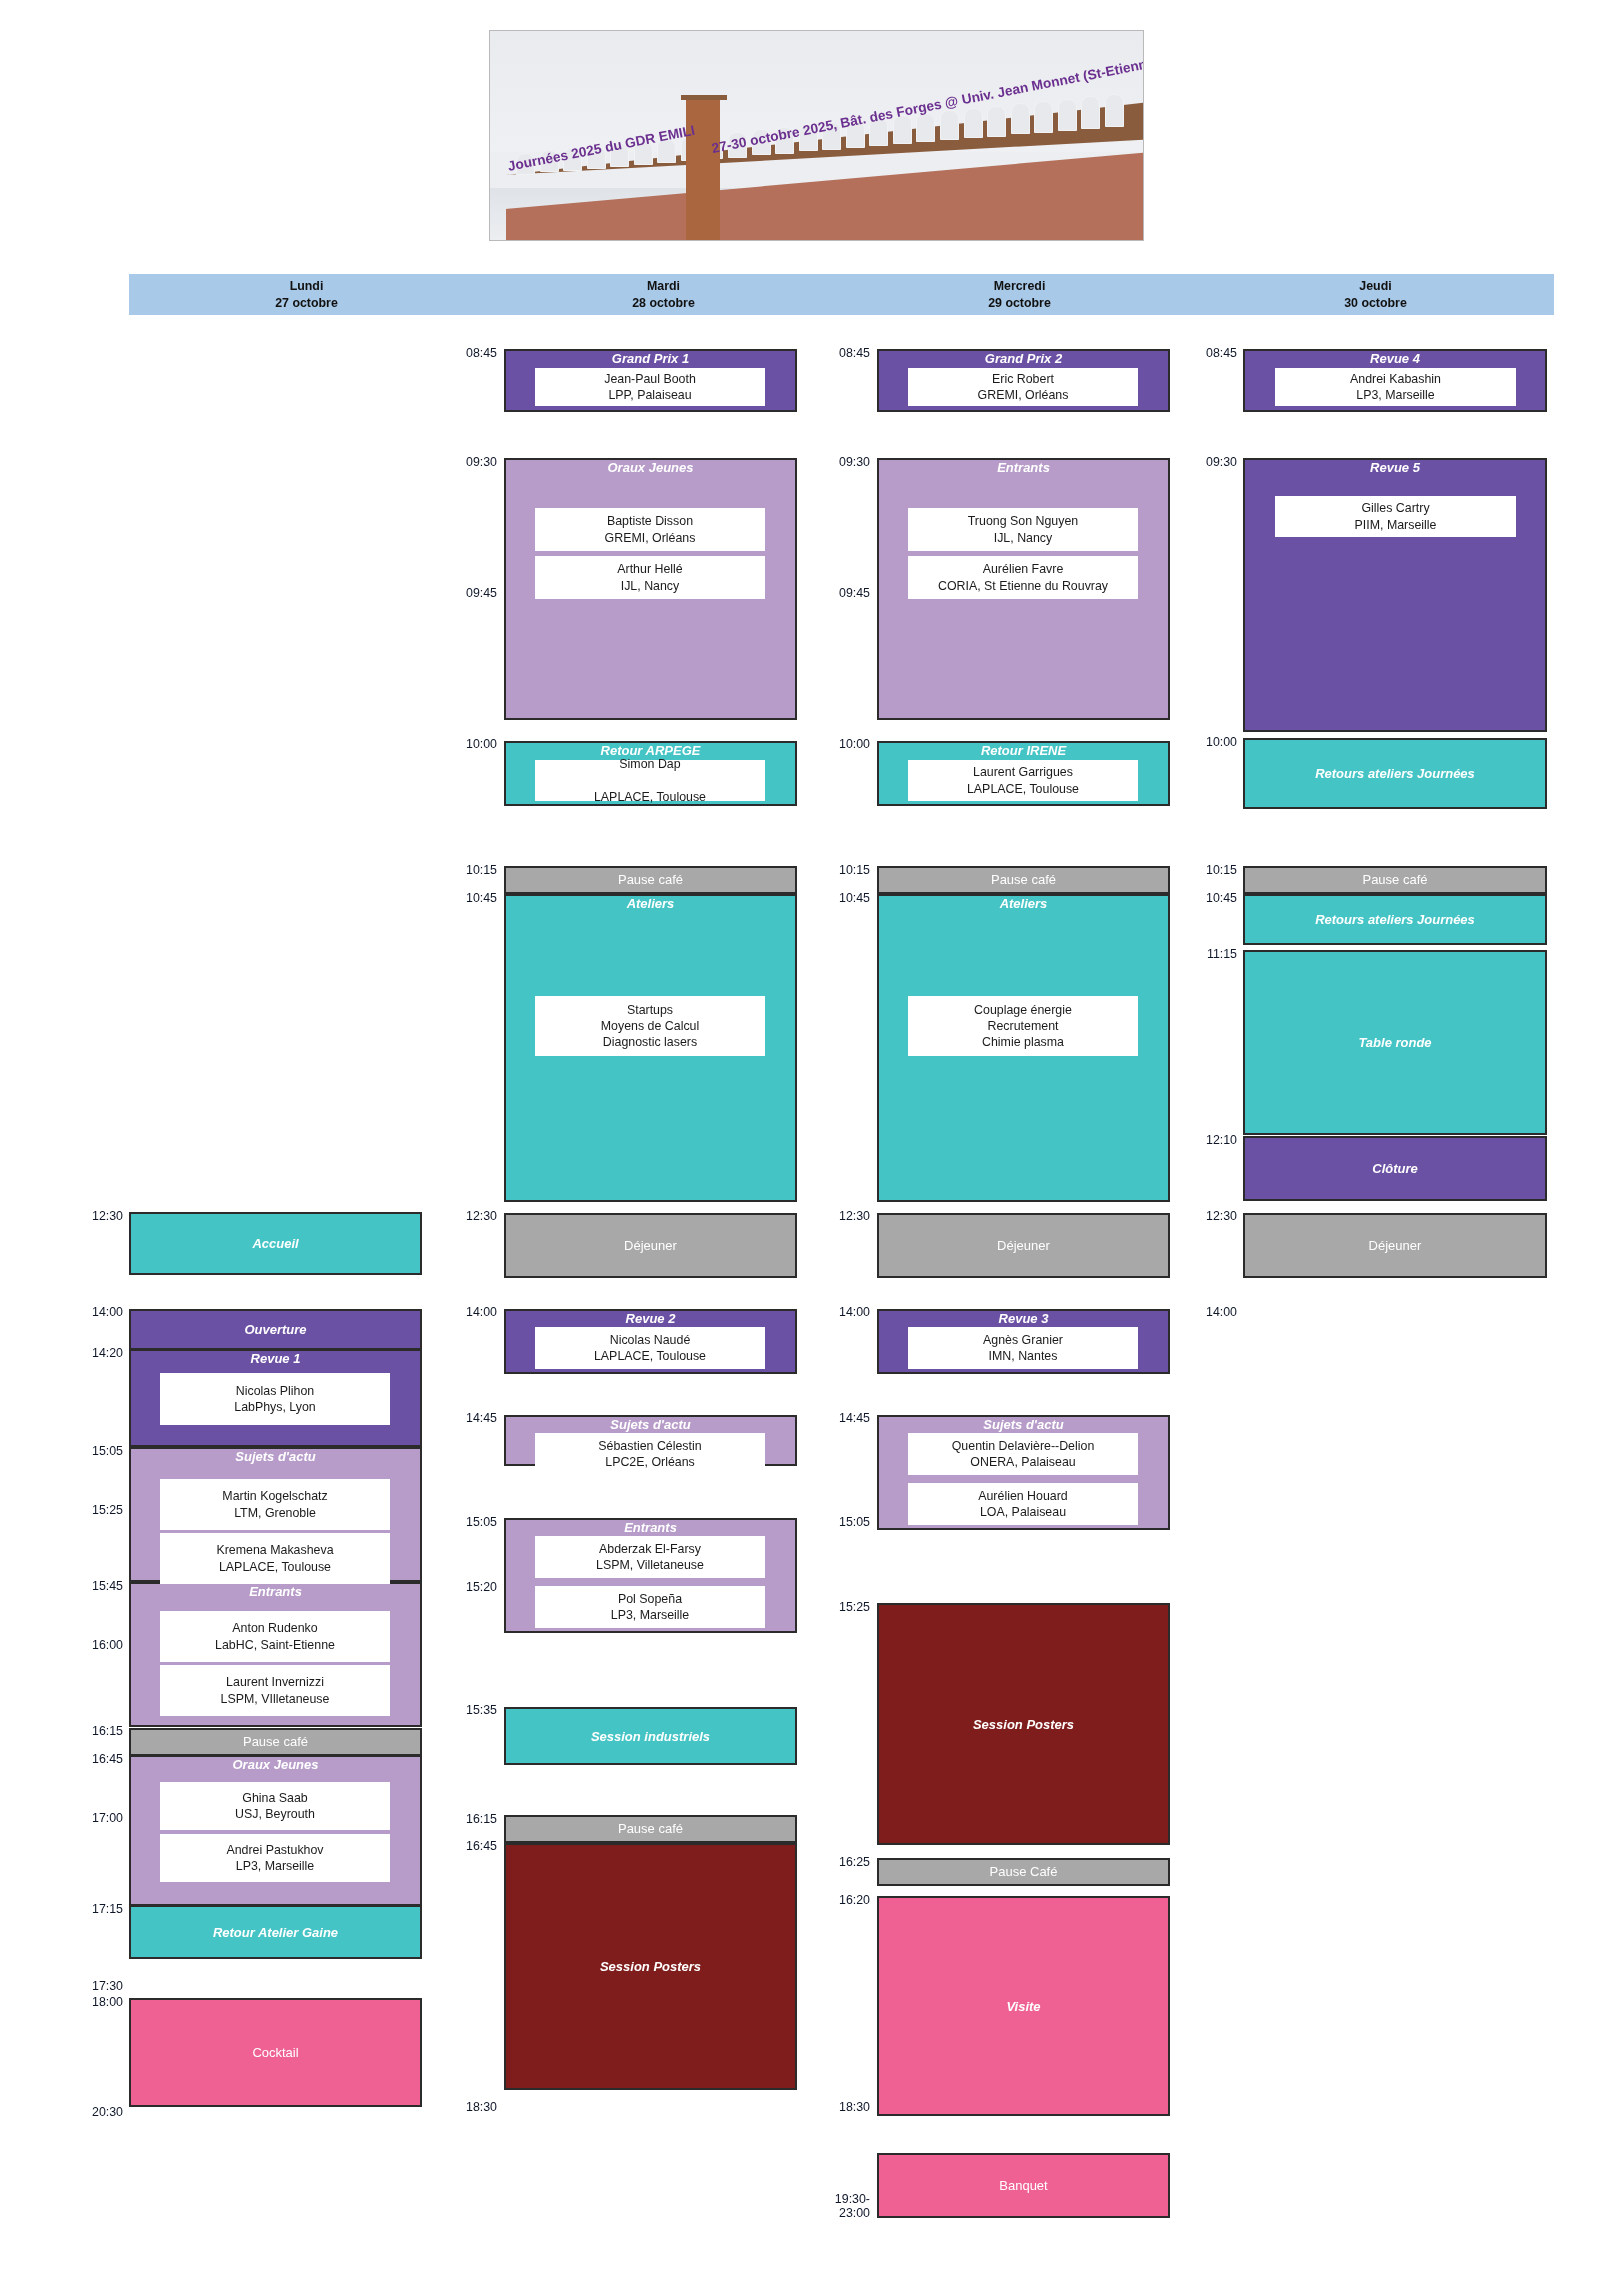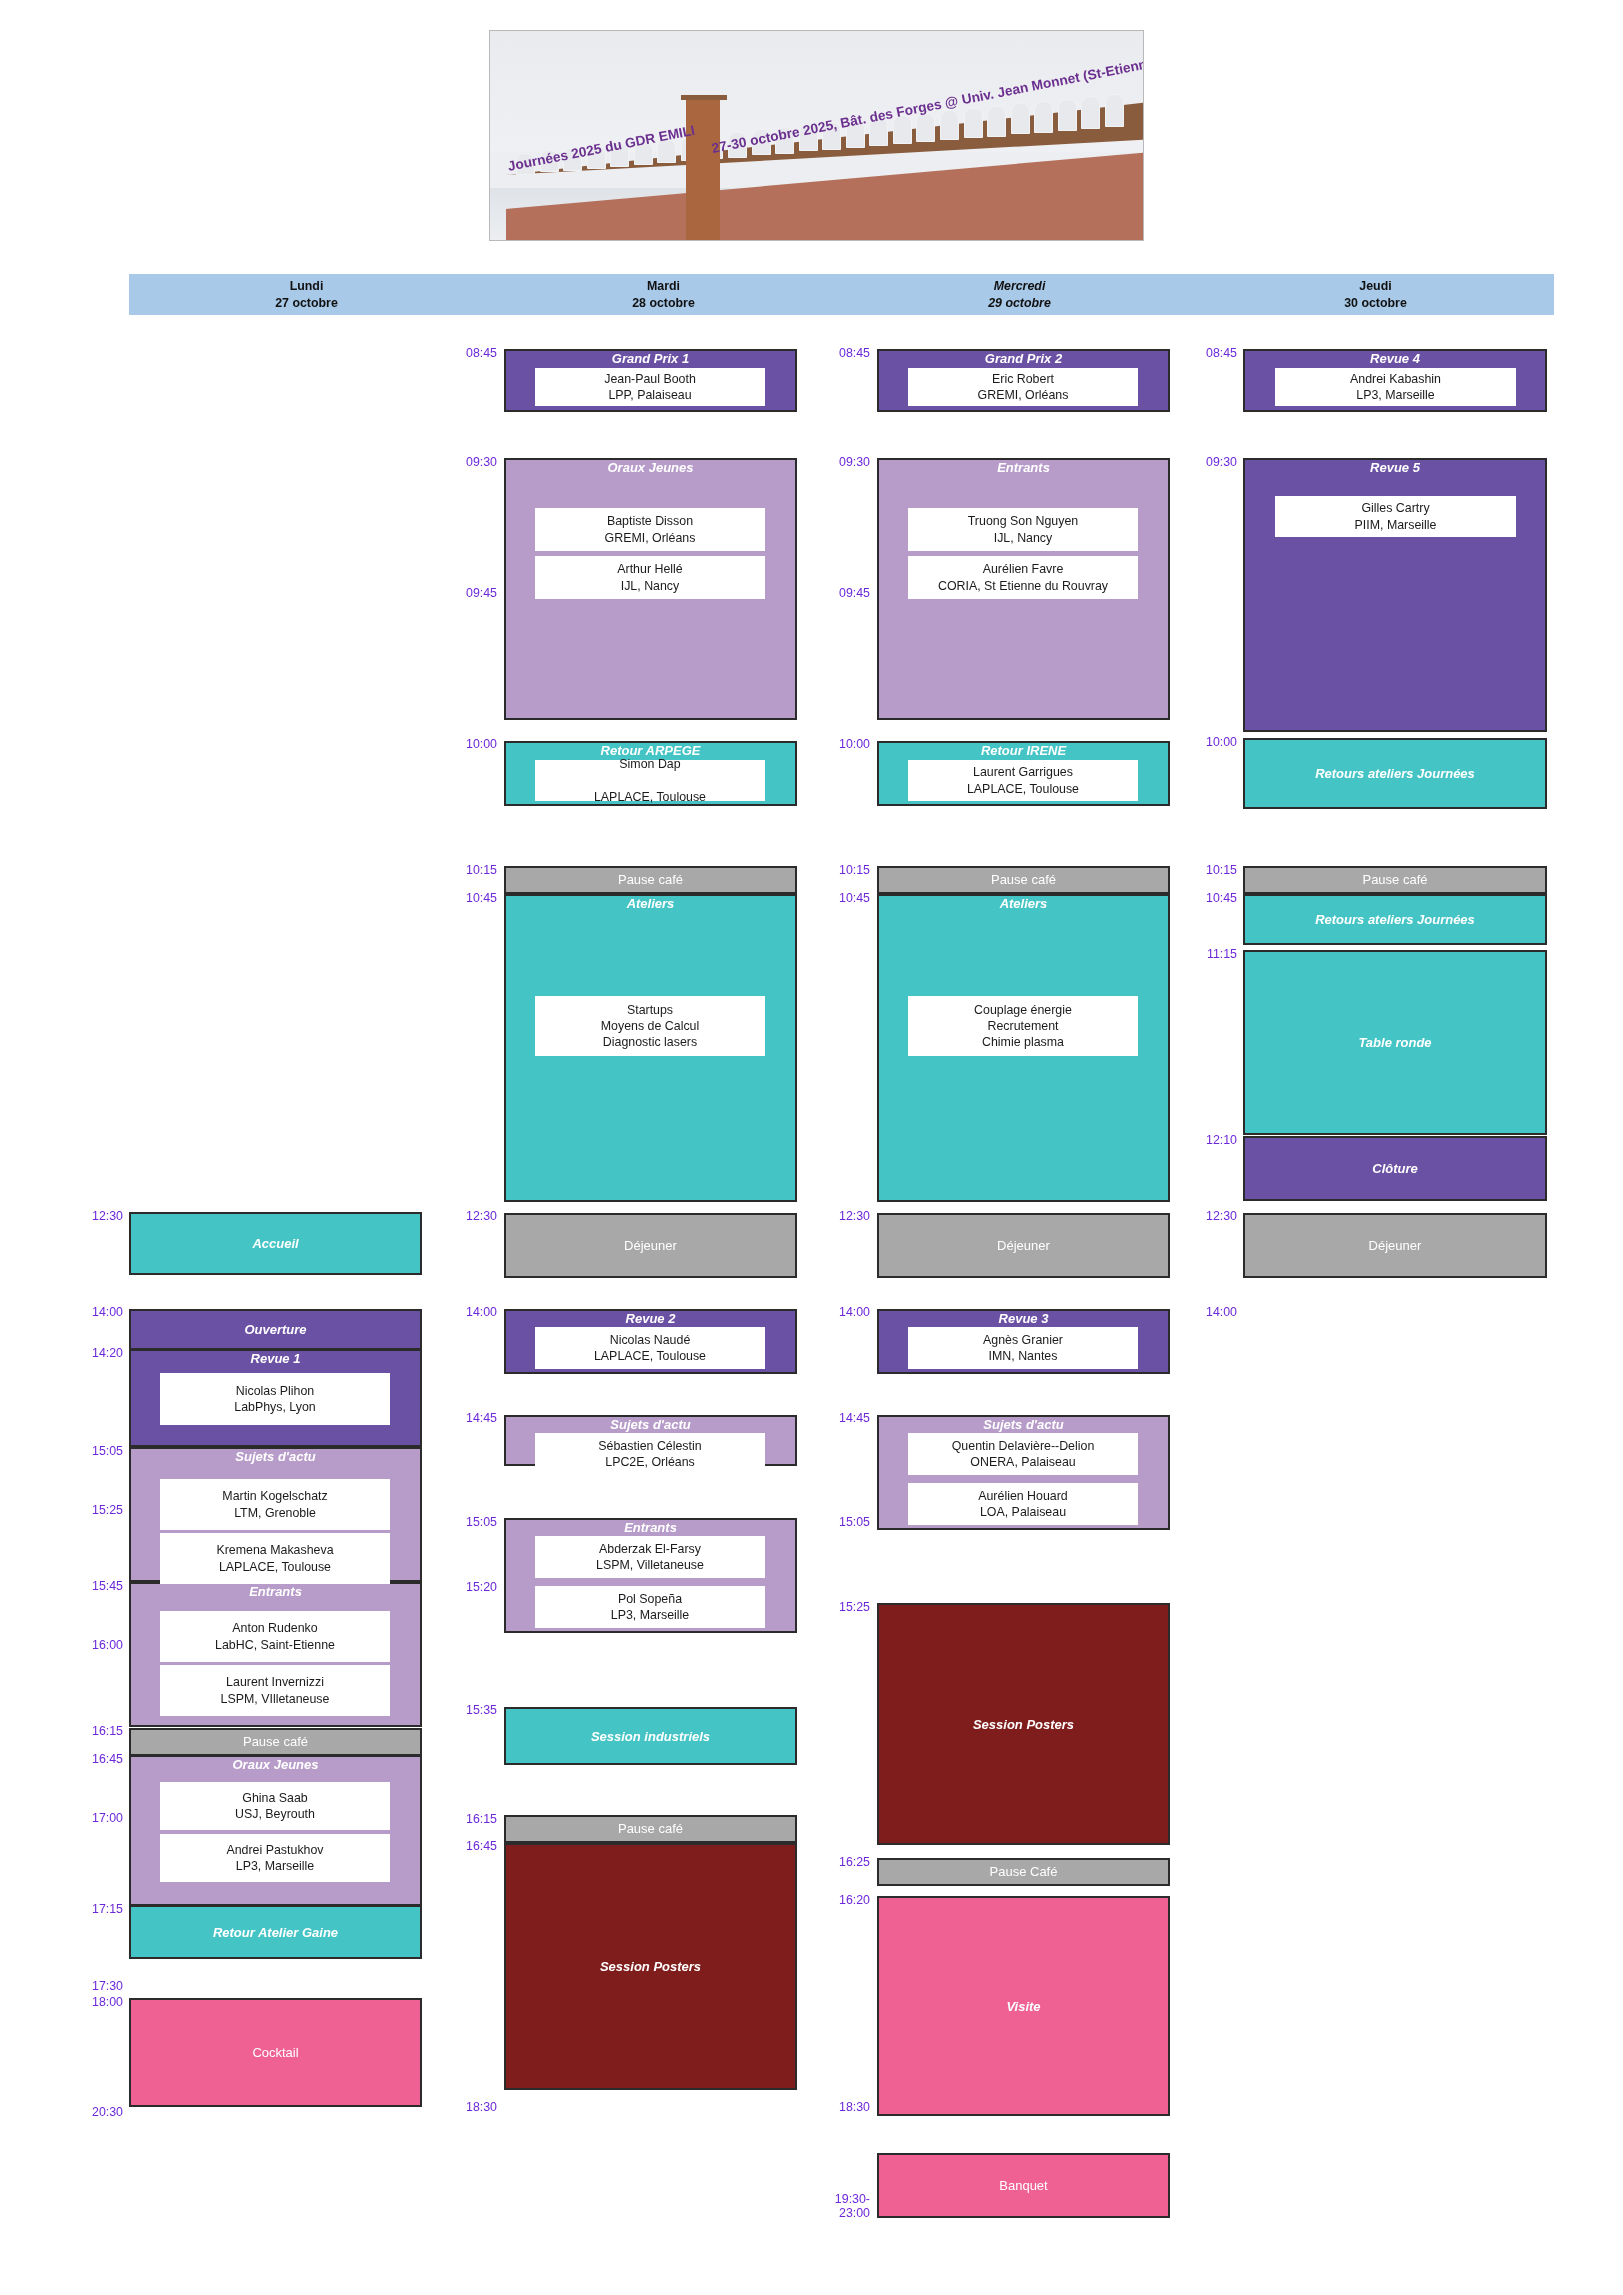--- a/index.html
+++ b/index.html
@@ -82,21 +82,21 @@
     text-align:center;font-style:italic;font-weight:bold;color:#ffffff;font-size:13px;
     width:100%;
   }
   .blk.plain .ctr.roman{font-style:normal;font-weight:normal;}
   .card{
     position:absolute;background:#ffffff;text-align:center;
     display:flex;flex-direction:column;align-items:center;justify-content:center;
     font-size:12.4px;color:#1b1b1b;line-height:1.30;box-sizing:border-box;padding:1.3px 2.6px;
   }
   .tlab{
-    position:absolute;text-align:right;font-size:12.4px;color:#6d28d9;line-height:1.16;
+    position:absolute;text-align:right;font-size:12.4px;color:#0f172a;line-height:1.16;
     white-space:pre-line;
   }
   
   .c-dark   {background:#6b51a4;}
   .c-light  {background:#b79cc9;}
   .c-teal   {background:#45c4c6;}
   .c-gray   {background:#a8a8a8;}
   .c-blue   {background:#7f1d1d;}
   .c-pink   {background:#ee6192;}
 </style>
@@ -146,21 +146,21 @@
 
 <div id="dayband">
     <div class="dayhdr" style="left: 0px; width: 355px;">
       <div>Lundi</div>
       <div>27 octobre</div>
     </div>
     <div class="dayhdr" style="left: 357px; width: 355px;">
       <div>Mardi</div>
       <div>28 octobre</div>
     </div>
-    <div class="dayhdr" style="left: 713px; width: 355px; font-style: italic;">
+    <div class="dayhdr" style="left: 713px; width: 355px;">
       <div>Mercredi</div>
       <div>29 octobre</div>
     </div>
     <div class="dayhdr" style="left: 1069px; width: 355px;">
       <div>Jeudi</div>
       <div>30 octobre</div>
     </div>
   </div>
 
 <div class="col" id="col-lundi">

